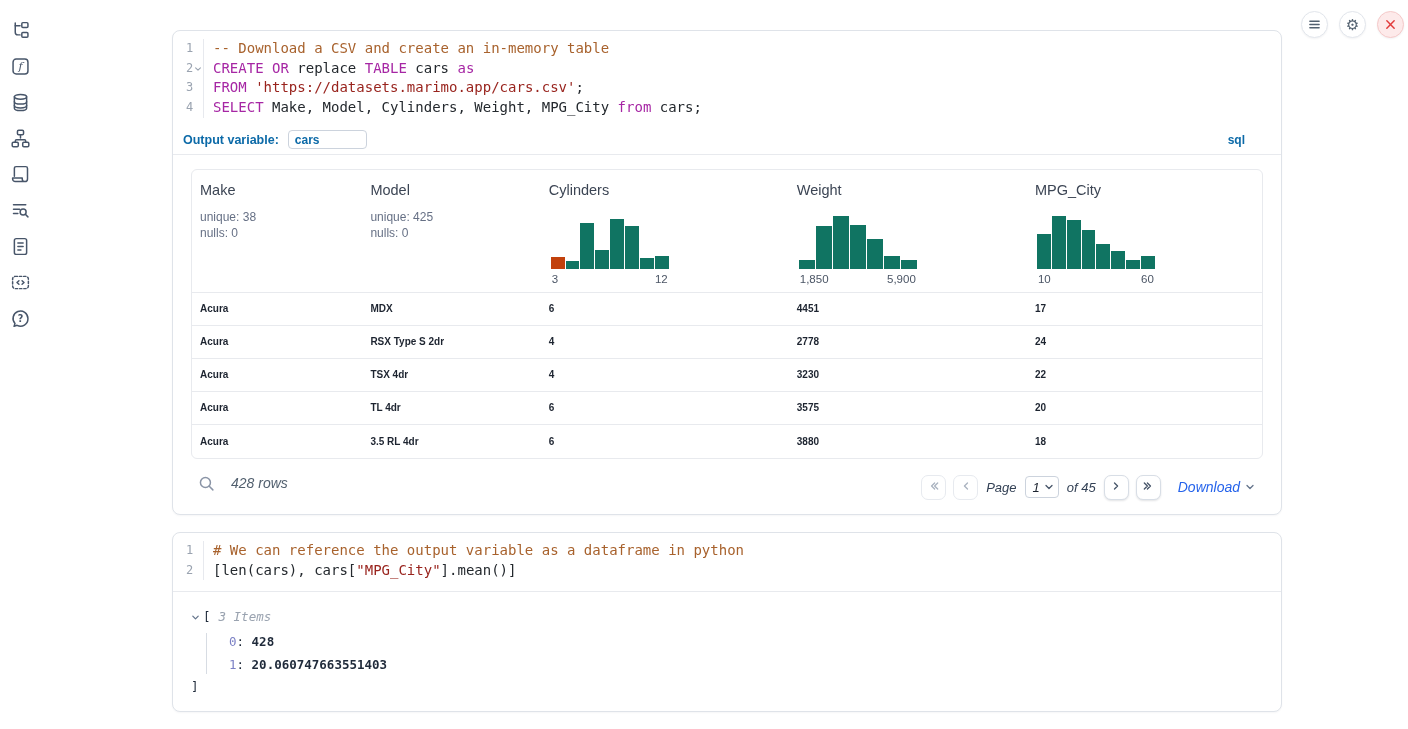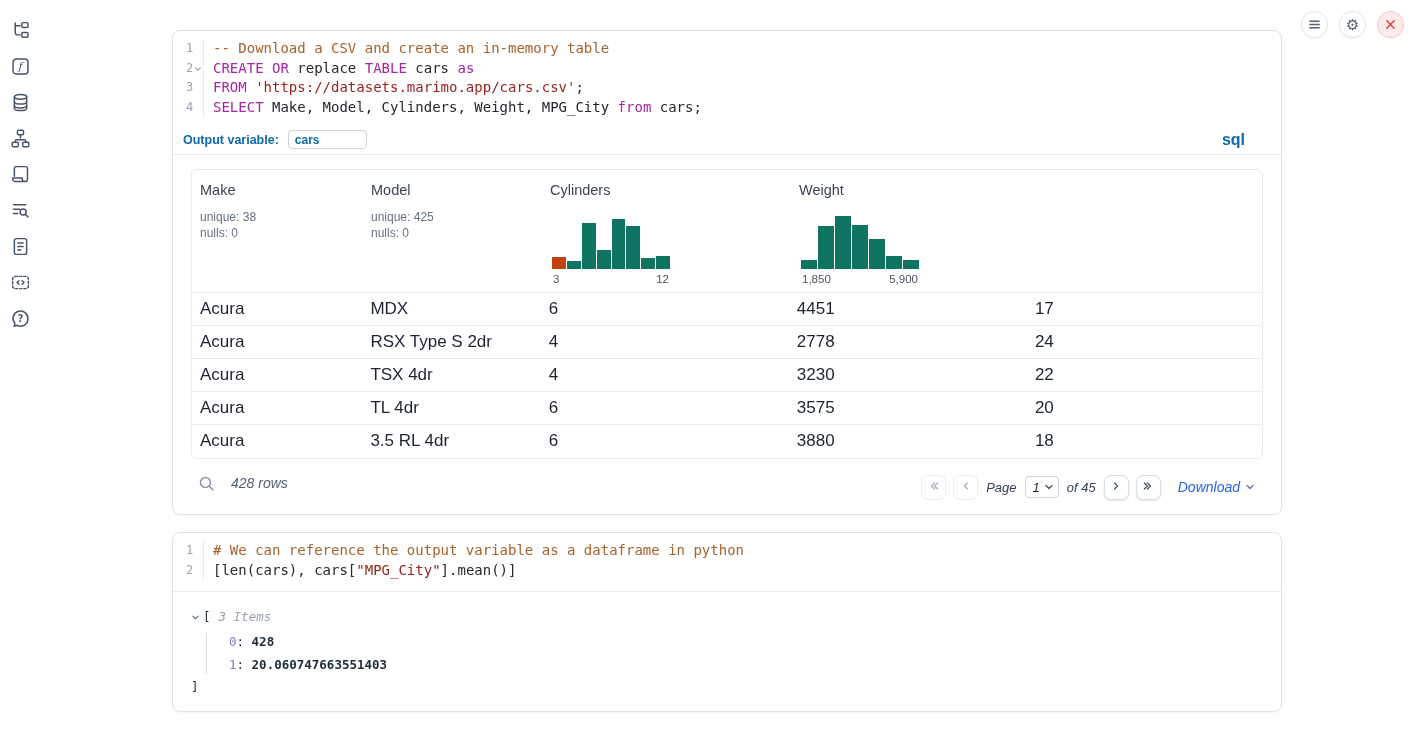--- a/index.html
+++ b/index.html
@@ -38,35 +38,35 @@
   .fold{ width:10px; display:flex; align-items:center; justify-content:center; color:#9aa3b0; }
   .fold svg{ width:8px; height:8px; }
   .code-text{ padding-left:9px; white-space:pre; color:#24292e; }
   .tok-kw{ color:var(--kw); } .tok-str{ color:var(--str); } .tok-com{ color:var(--com); } .tok-plain{ color:#24292e; }
   
   .outvar-row{ display:flex; align-items:center; height:29px; border-bottom:1px solid var(--border-soft);
     padding:0 36px 0 10px; gap:9px; }
   .outvar-label{ font-weight:bold; font-size:12.5px; color:var(--accent-blue); }
   .outvar-input{ width:79px; height:19px; border:1px solid #ccd3dd; border-radius:4px; outline:none;
     font-family:"Liberation Sans", sans-serif; font-weight:bold; font-size:12px; color:var(--accent-blue); padding:0 6px; }
-  .lang-badge{ margin-left:auto; color:var(--accent-blue); font-weight:bold; font-size:16px; }
+  .lang-badge{ margin-left:auto; color:var(--accent-blue); font-weight:bold; font-size:12px; }
   
   .table-area{ padding:14px 18px 0 18px; }
   .table-box{ border:1px solid var(--border-soft); border-radius:6px; overflow:hidden; background:#fff; }
   .t-header{ display:flex; border-bottom:1px solid var(--border-soft); }
   .t-hcell{ height:122px; padding:12px 0 7px 8px; display:flex; flex-direction:column; cursor:pointer; }
   .t-colname{ font-size:14.5px; color:#3c4554; }
   .t-stats{ margin-top:11px; font-size:12px; color:#667085; line-height:16.5px; }
   .hist-wrap{ margin-top:auto; margin-left:2px; width:118px; }
   .hist{ height:53px; display:flex; align-items:flex-end; gap:1px; }
   .hist .bar{ flex:1; background:var(--hist-teal); }
   .hist-labels{ display:flex; justify-content:space-between; font-size:11.5px; color:#4b5565; margin-top:4px; padding:0 1px; }
   .t-row{ display:flex; height:33px; align-items:center; border-bottom:1px solid var(--border-soft); cursor:pointer; }
   .t-row:last-child{ border-bottom:none; }
-  .t-cell{ font-size:17px; color:#1d2430; padding-left:8px; overflow:hidden; white-space:nowrap; }
+  .t-cell{ font-size:10px; color:#1d2430; padding-left:8px; overflow:hidden; white-space:nowrap;font-weight:bold; }
   
   .t-footer{ display:flex; align-items:flex-start; margin-top:16px; padding:0 8px 0 7px;font-style:italic; }
   .search-ic{ display:flex; color:#8a94a6; cursor:pointer; }
   .rowcount{ margin-left:16px; font-size:14px; color:#52606f; }
   .pager{ margin-left:auto; display:flex; align-items:center; gap:7px; }
   .pg-btn{ width:25px; height:25px; border:1px solid #e7eaef; border-radius:7px; background:#fff; color:#aab3c0;
     display:flex; align-items:center; justify-content:center; cursor:pointer; padding:0; }
   .pg-btn.enabled{ color:#475569; border-color:#d8dee6; box-shadow:0 1px 2px rgba(16,24,40,.12); }
   .pg-label{ font-size:13px; color:#334155; margin:0 1px; }
   .pg-select{ min-width:33px; height:22px; border:1px solid #ccd3dd; border-radius:4px; display:flex;
@@ -265,20 +265,39 @@
                   <div class="bar" style="height: 30px;"></div>
                   <div class="bar" style="height: 13px;"></div>
                   <div class="bar" style="height: 9px;"></div>
                 </div>
                 <div class="hist-labels">
                   <span>1,850</span>
                   <span>5,900</span>
                 </div>
               </div>
             </div>
+            <div class="t-hcell" style="width: 236px;">
+              <div class="t-colname">MPG_City</div>
+              <div class="hist-wrap">
+                <div class="hist">
+                  <div class="bar" style="height: 35px;"></div>
+                  <div class="bar" style="height: 53px;"></div>
+                  <div class="bar" style="height: 49px;"></div>
+                  <div class="bar" style="height: 39px;"></div>
+                  <div class="bar" style="height: 25px;"></div>
+                  <div class="bar" style="height: 18px;"></div>
+                  <div class="bar" style="height: 9px;"></div>
+                  <div class="bar" style="height: 13px;"></div>
+                </div>
+                <div class="hist-labels">
+                  <span>10</span>
+                  <span>60</span>
+                </div>
+              </div>
+            </div>
           </div>
           <div class="t-row">
             <div class="t-cell" style="width: 171px;">Acura</div>
             <div class="t-cell" style="width: 179px;">MDX</div>
             <div class="t-cell" style="width: 249px;">6</div>
             <div class="t-cell" style="width: 239px;">4451</div>
             <div class="t-cell" style="width: 236px;">17</div>
           </div>
           <div class="t-row">
             <div class="t-cell" style="width: 171px;">Acura</div>

